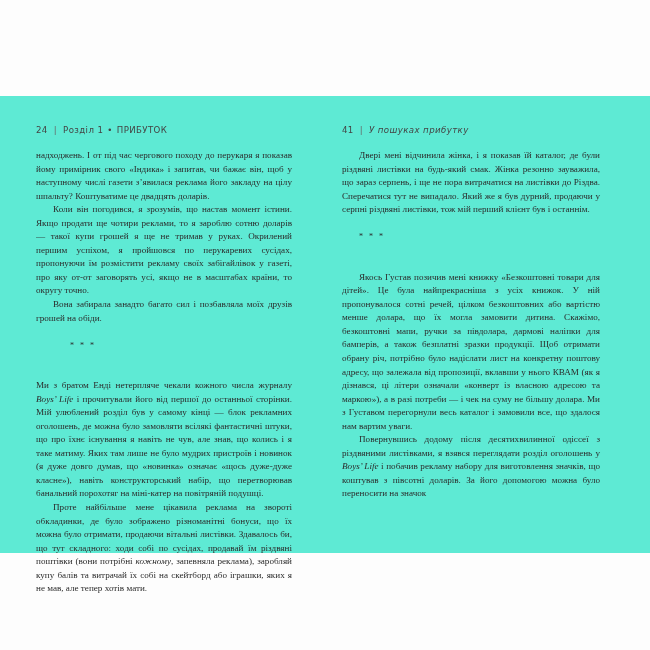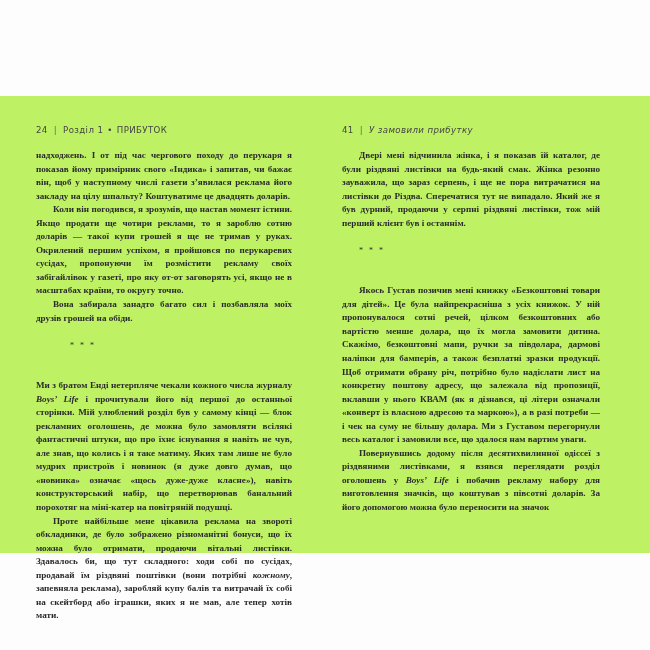--- a/index.html
+++ b/index.html
@@ -4,21 +4,21 @@
 <style>
   html, body { margin: 0; padding: 0; }
   body {
     width: 650px; height: 650px; overflow: hidden;
     background: #fdfdfd; position: relative;
     font-family: "DejaVu Serif", "Liberation Serif", serif;
     color: #2b2b2b;
   }
   .spread {
     position: absolute; left: 0; top: 96px; width: 650px; height: 457px;
-    background: #bef264;
+    background: #5eead4;
   }
   .page { position: absolute; top: 0; height: 457px; }
   .page.left { left: 0; width: 325px; }
   .page.right { left: 325px; width: 325px; }
   .running-head {
     position: absolute; top: 29px;
     font-family: "DejaVu Sans", "Liberation Sans", sans-serif;
     font-size: 8.6px; color: #444; letter-spacing: 0.4px; white-space: nowrap;
   }
   .page.left .running-head { left: 36px; }
@@ -27,21 +27,21 @@
   .running-head .dot { margin: 0 4px; }
   .running-head .rtitle { font-style: italic; }
   .body {
     position: absolute; top: 53px;
     font-size: 9.15px; line-height: 13.55px;
     font-family: "Liberation Serif", "DejaVu Serif", serif;
     text-align: justify; hyphens: manual;
   }
   .page.left .body { left: 36px; width: 256px; }
   .page.right .body { left: 17px; width: 258px; }
-  .body p { margin: 0; text-indent: 17px; font-weight: bold; }
+  .body p { margin: 0; text-indent: 17px; }
   .body p.noindent { text-indent: 0; }
   .stars {
     margin: 0; height: 54px; line-height: 13.55px; padding-top: 13.5px;
     box-sizing: border-box; letter-spacing: 2px; font-size: 8px; padding-left: 34px;
   }
   .stars.r { padding-left: 17px; }
   em { font-style: italic; }
 </style>
 </head>
 <body>
@@ -57,21 +57,21 @@
       <p>Коли він погодився, я зрозумів, що настав момент істини. Якщо продати ще чотири реклами, то я зароблю сотню доларів — такої купи грошей я ще не тримав у руках. Окрилений першим успіхом, я пройшовся по перукаревих сусідах, пропонуючи їм розмістити рекламу своїх забігайлівок у газеті, про яку от-от заговорять усі, якщо не в масштабах країни, то округу точно.</p>
       <p>Вона забирала занадто багато сил і позбавляла моїх друзів грошей на обіди.</p>
       <div class="stars">* * *</div>
       <p class="noindent"><span>Ми з братом Енді нетерпляче чекали кожного числа журналу </span><em>Boys’ Life</em><span> і прочитували його від першої до останньої сторінки. Мій улюблений розділ був у самому кінці — блок рекламних оголошень, де можна було замовляти всілякі фантастичні штуки, що про їхнє існування я навіть не чув, але знав, що колись і я таке матиму. Яких там лише не було мудрих пристроїв і новинок (я дуже довго думав, що «новинка» означає «щось дуже-дуже класне»), навіть конструкторський набір, що перетворював банальний порохотяг на міні-катер на повітряній подушці.</span></p>
       <p><span>Проте найбільше мене цікавила реклама на звороті обкладинки, де було зображено різноманітні бонуси, що їх можна було отримати, продаючи вітальні листівки. Здавалось би, що тут складного: ходи собі по сусідах, продавай їм різдвяні поштівки (вони потрібні </span><em>кожному</em><span>, запевняла реклама), заробляй купу балів та витрачай їх собі на скейтборд або іграшки, яких я не мав, але тепер хотів мати.</span></p>
     </div>
   </div>
 
   <div class="page right">
     <div class="running-head">
-      <span>41</span><span class="sep">|</span><span class="rtitle">У замовили прибутку</span>
+      <span>41</span><span class="sep">|</span><span class="rtitle">У пошуках прибутку</span>
     </div>
     <div class="body">
       <p>Двері мені відчинила жінка, і я показав їй каталог, де були різдвяні листівки на будь-який смак. Жінка резонно зауважила, що зараз серпень, і ще не пора витрачатися на листівки до Різдва. Сперечатися тут не випадало. Який же я був дурний, продаючи у серпні різдвяні листівки, тож мій перший клієнт був і останнім.</p>
       <div class="stars r">* * *</div>
       <p>Якось Густав позичив мені книжку «Безкоштовні товари для дітей». Це була найпрекрасніша з усіх книжок. У ній пропонувалося сотні речей, цілком безкоштовних або вартістю менше долара, що їх могла замовити дитина. Скажімо, безкоштовні мапи, ручки за півдолара, дармові наліпки для бамперів, а також безплатні зразки продукції. Щоб отримати обрану річ, потрібно було надіслати лист на конкретну поштову адресу, що залежала від пропозиції, вклавши у нього КВАМ (як я дізнався, ці літери означали «конверт із власною адресою та маркою»), а в разі потреби — і чек на суму не більшу долара. Ми з Густавом перегорнули весь каталог і замовили все, що здалося нам вартим уваги.</p>
       <p><span>Повернувшись додому після десятихвилинної одіссеї з різдвяними листівками, я взявся переглядати розділ оголошень у </span><em>Boys’ Life</em><span> і побачив рекламу набору для виготовлення значків, що коштував з півсотні доларів. За його допомогою можна було переносити на значок</span></p>
     </div>
   </div>
 
 </div>

